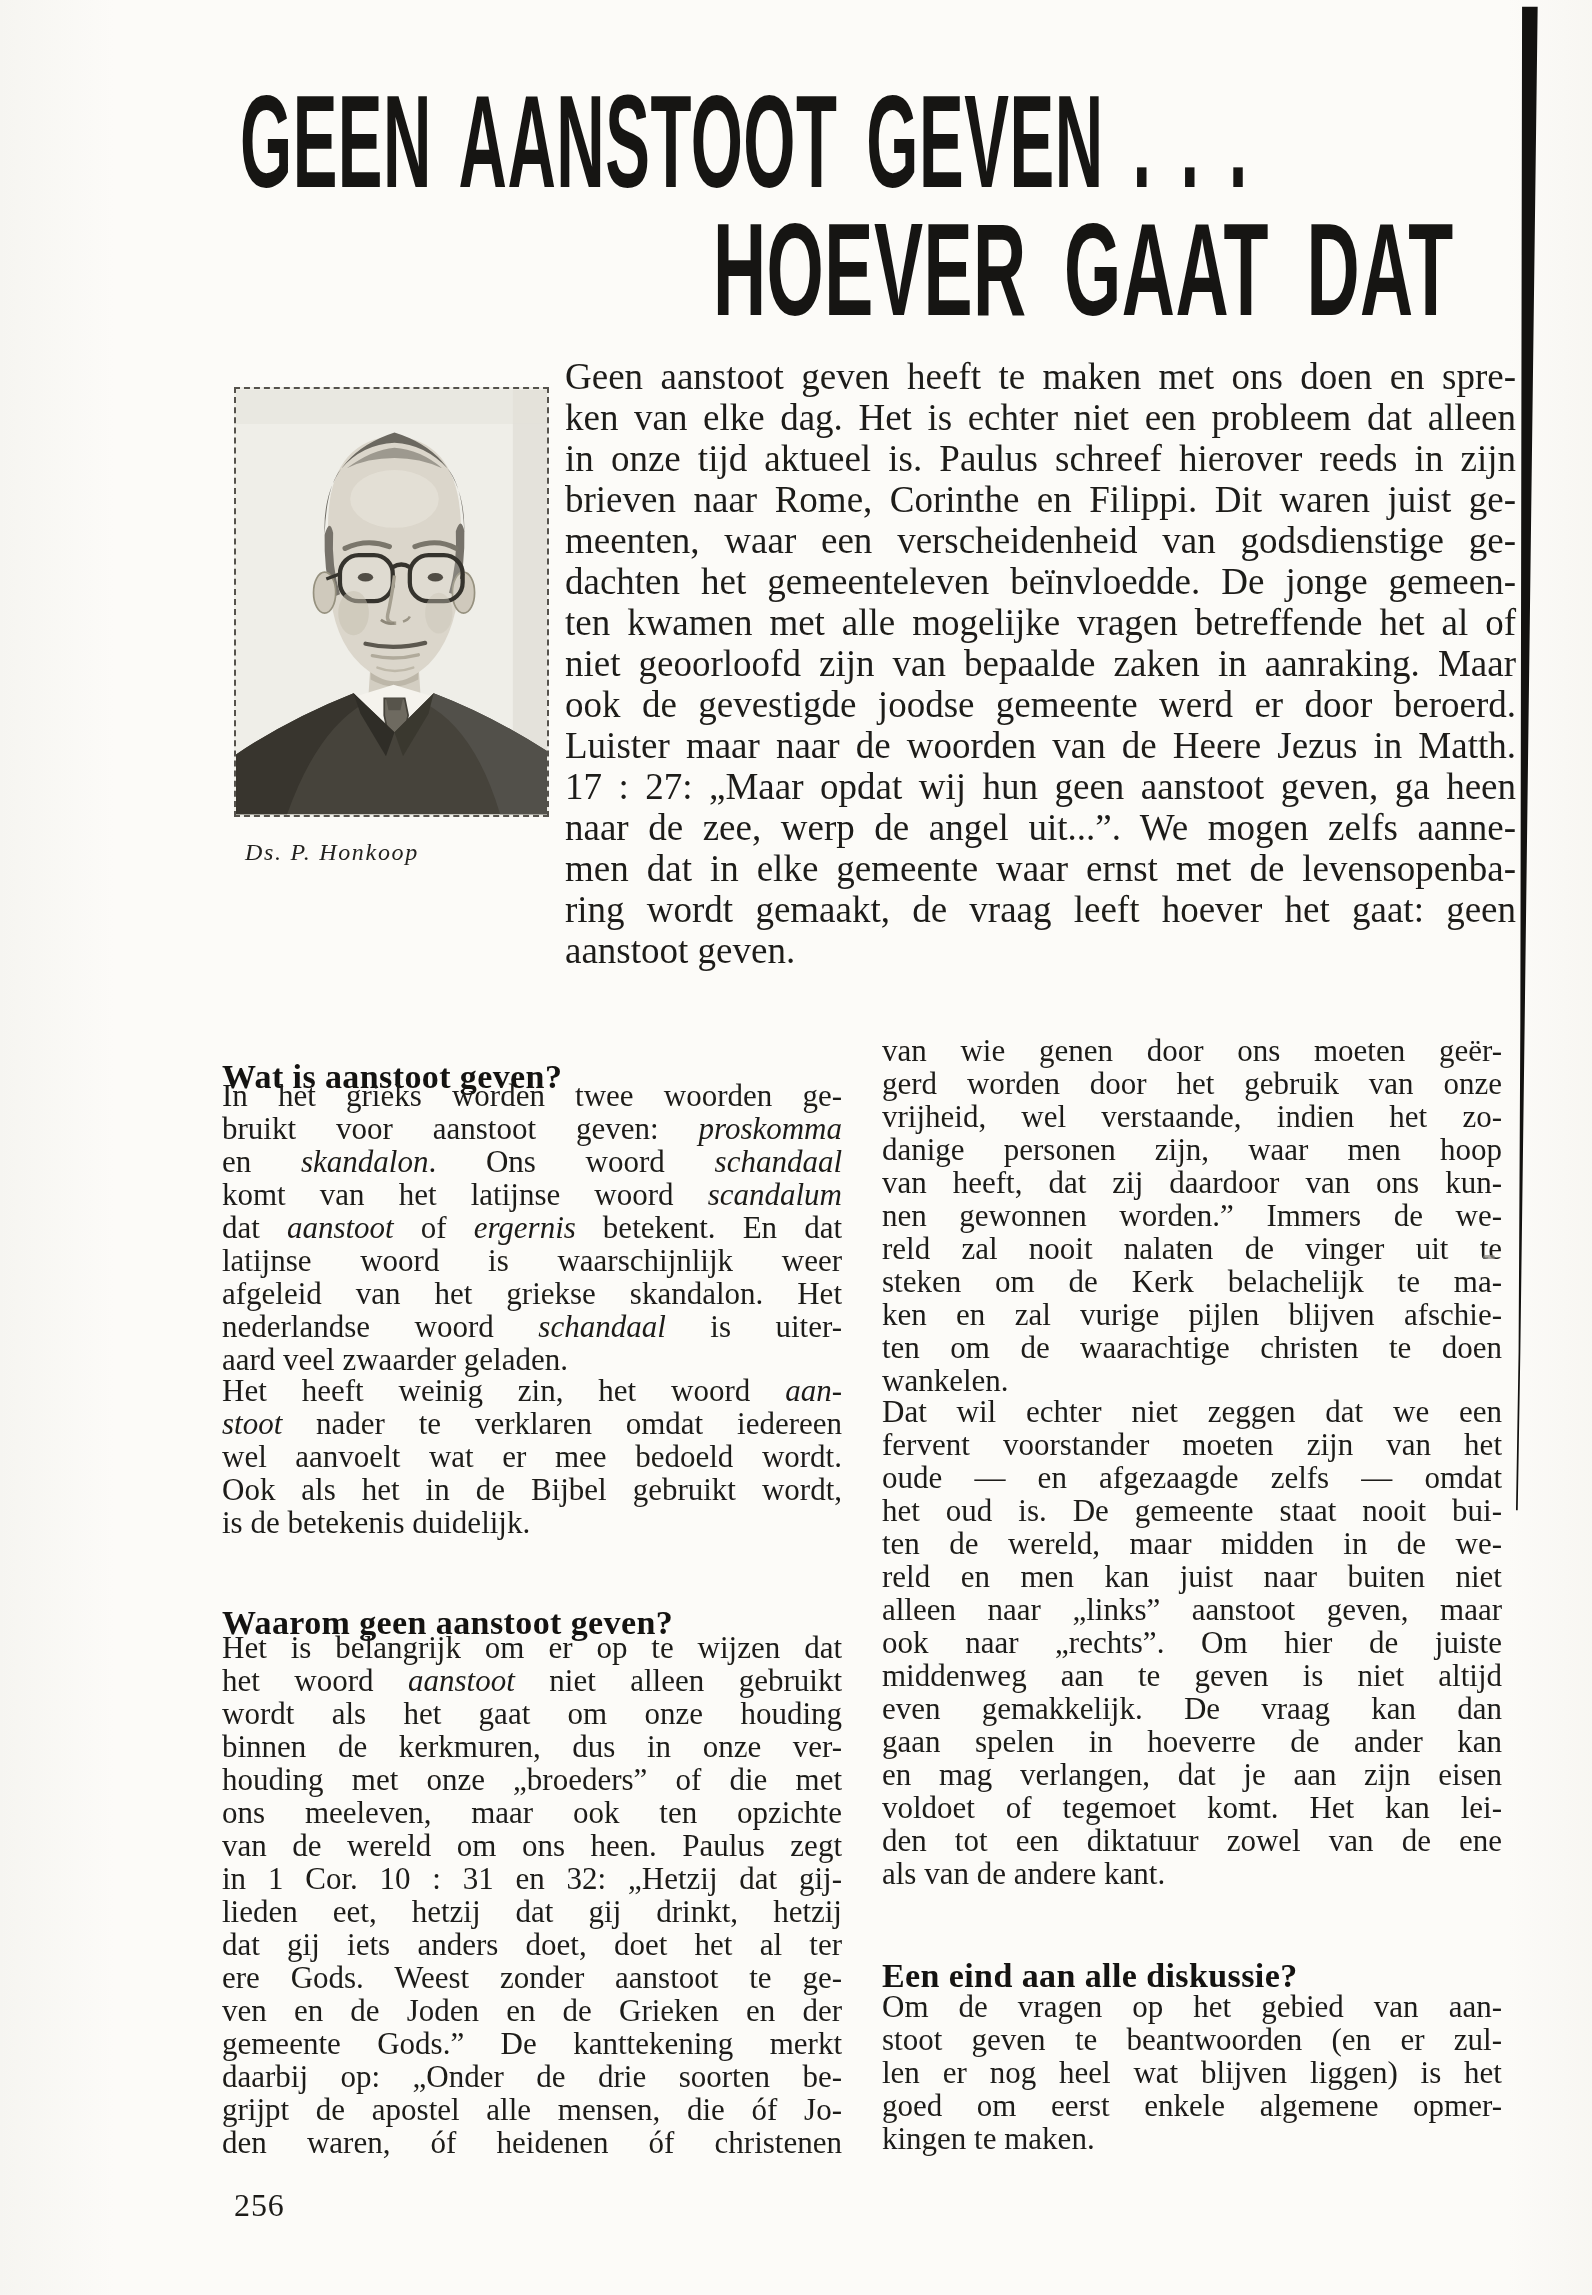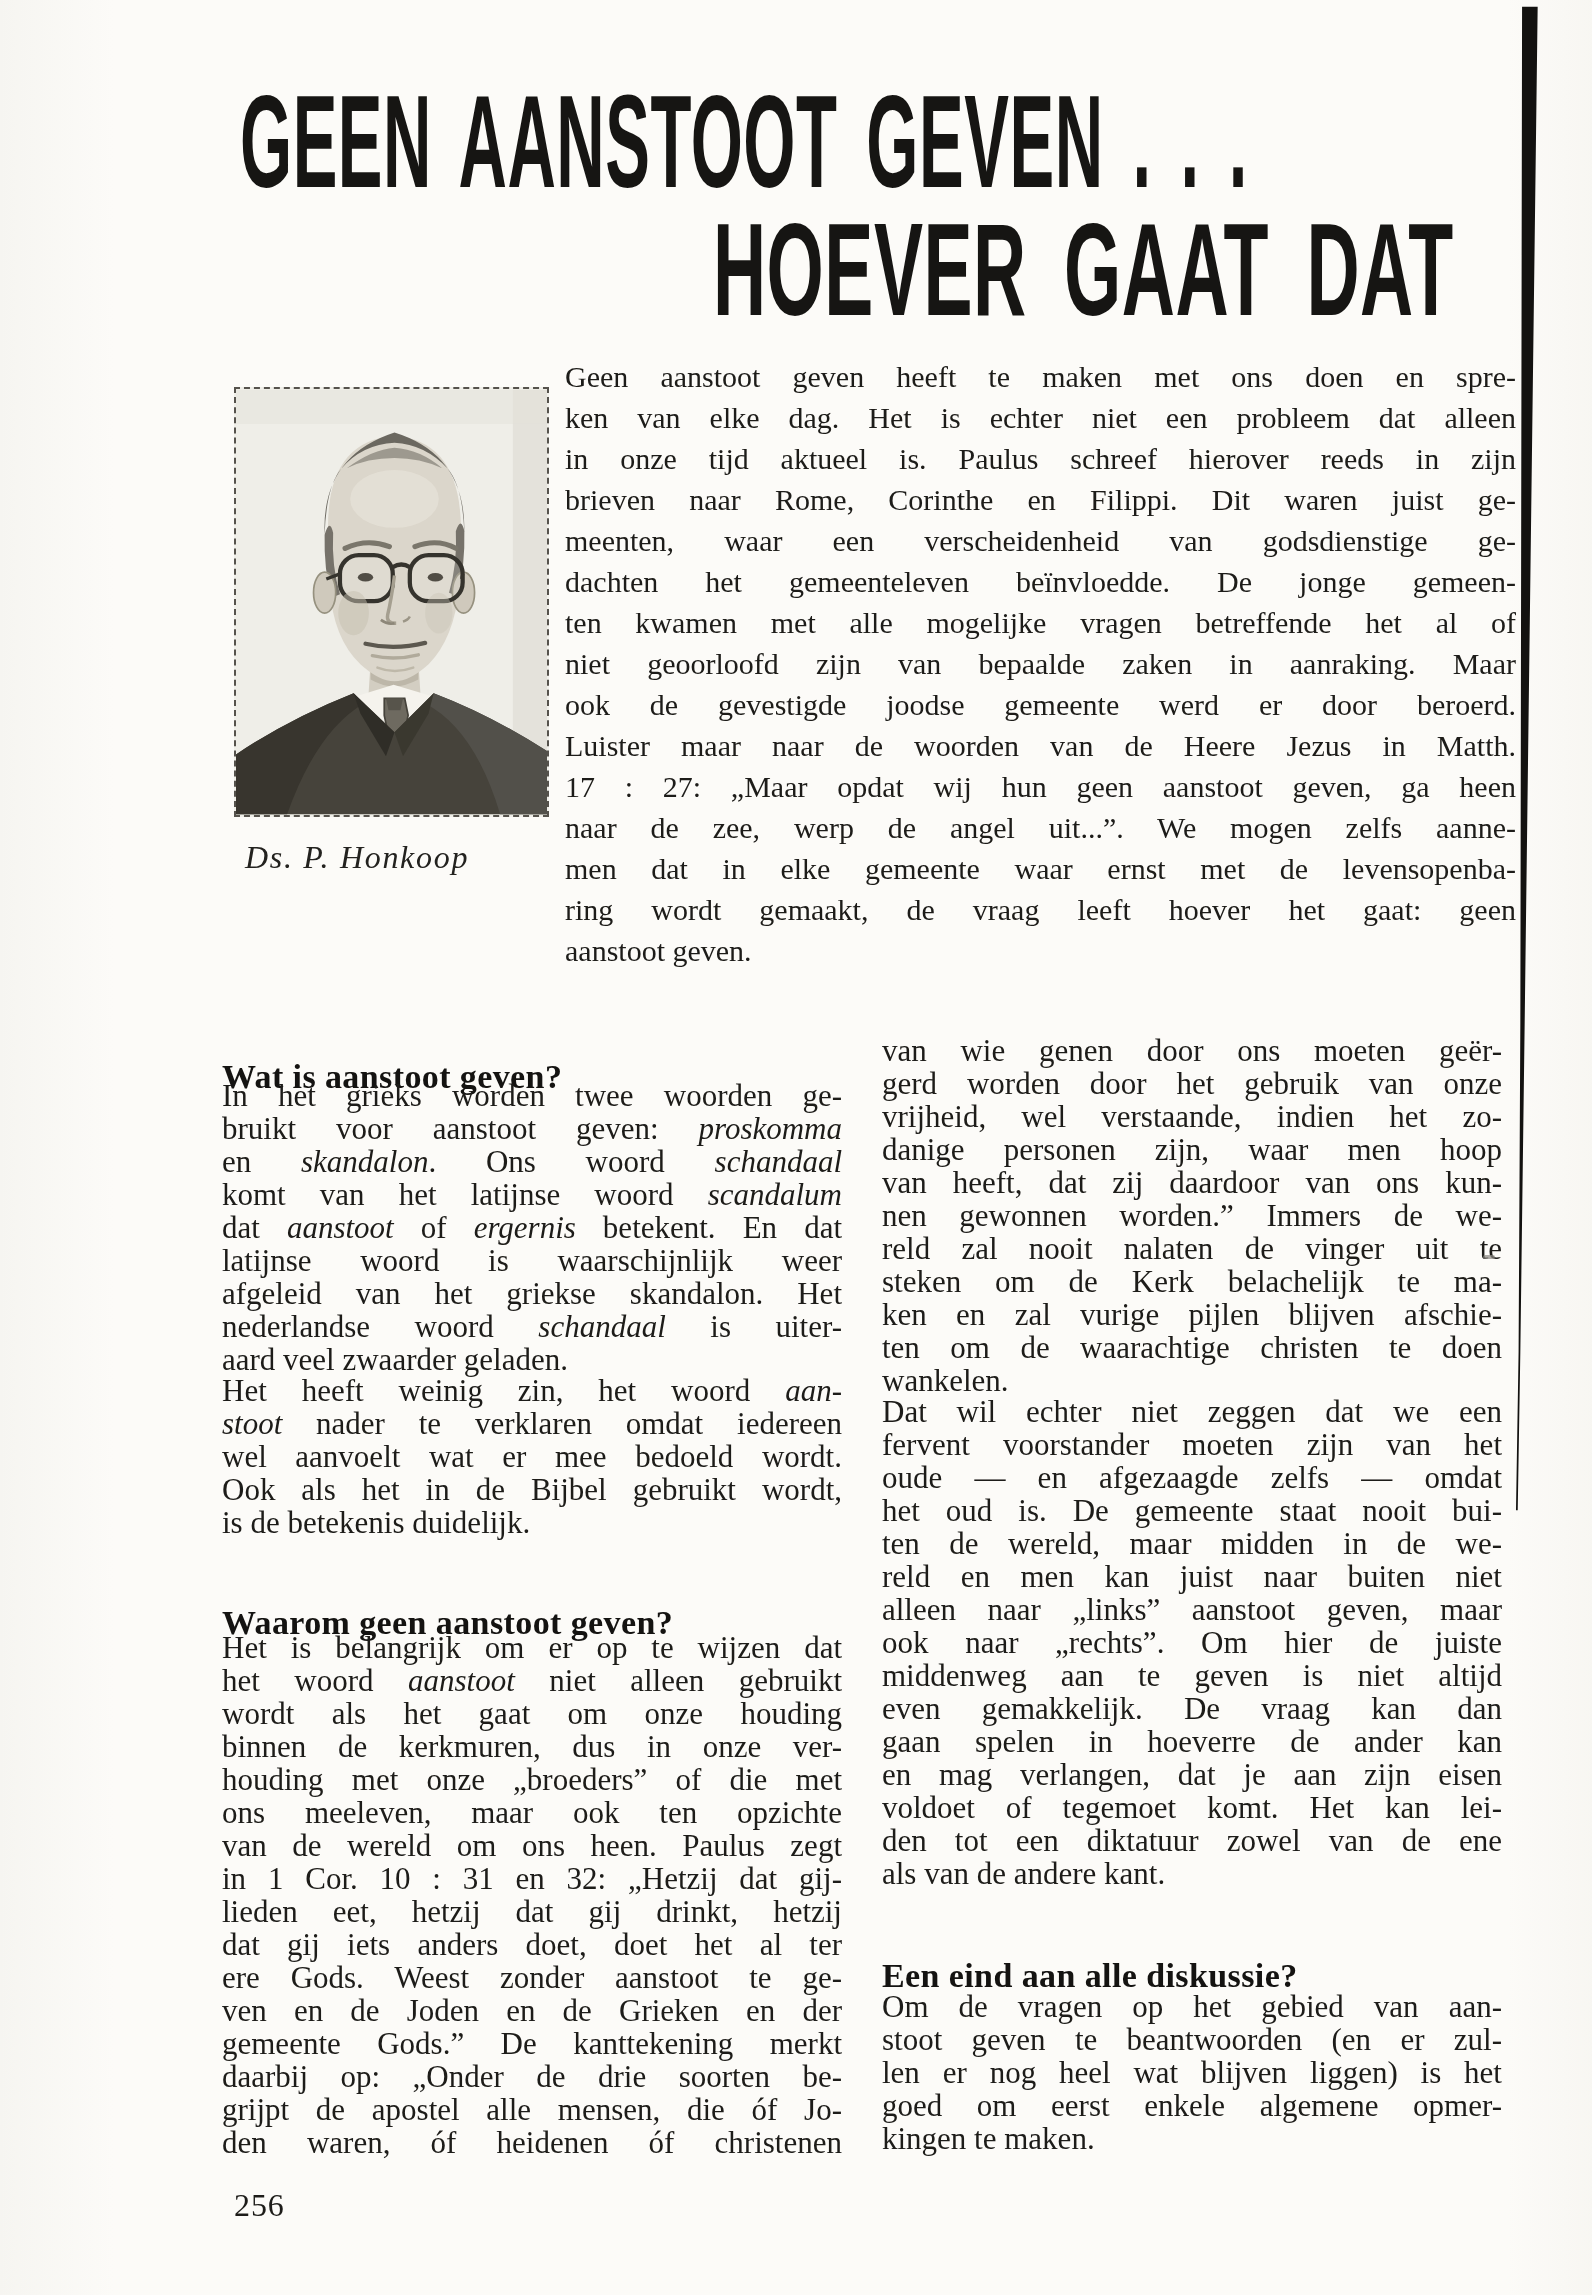--- a/index.html
+++ b/index.html
@@ -33,26 +33,26 @@
   
   .photo{
     position:absolute;left:234px;top:387px;width:315px;height:430px;
     margin:0;box-sizing:border-box;
     border:2.6px dashed #55524c;
     background:#f0efe9;
   }
   .photo svg{display:block;width:100%;height:100%;}
   .caption{
     position:absolute;left:245px;top:839px;
-    font-style:italic;font-size:32px;letter-spacing:1.7px;color:#23221f;
+    font-style:italic;font-size:24px;letter-spacing:1.7px;color:#23221f;
     white-space:nowrap;
   }
   
   .block{position:absolute;}
-  .intro{left:565px;top:356px;width:951px;font-size:30px;}
+  .intro{left:565px;top:356px;width:951px;font-size:37px;}
   .intro .line{height:41px;line-height:41px;}
   .col-left{left:222px;width:620px;}
   .col-right{left:882px;width:620px;}
   .body-par{font-size:31px;}
   .body-par .line{height:33px;line-height:33px;}
   .line{
     text-align:justify;
     text-align-last:justify;
     white-space:normal;
     color:#1d1c19;

